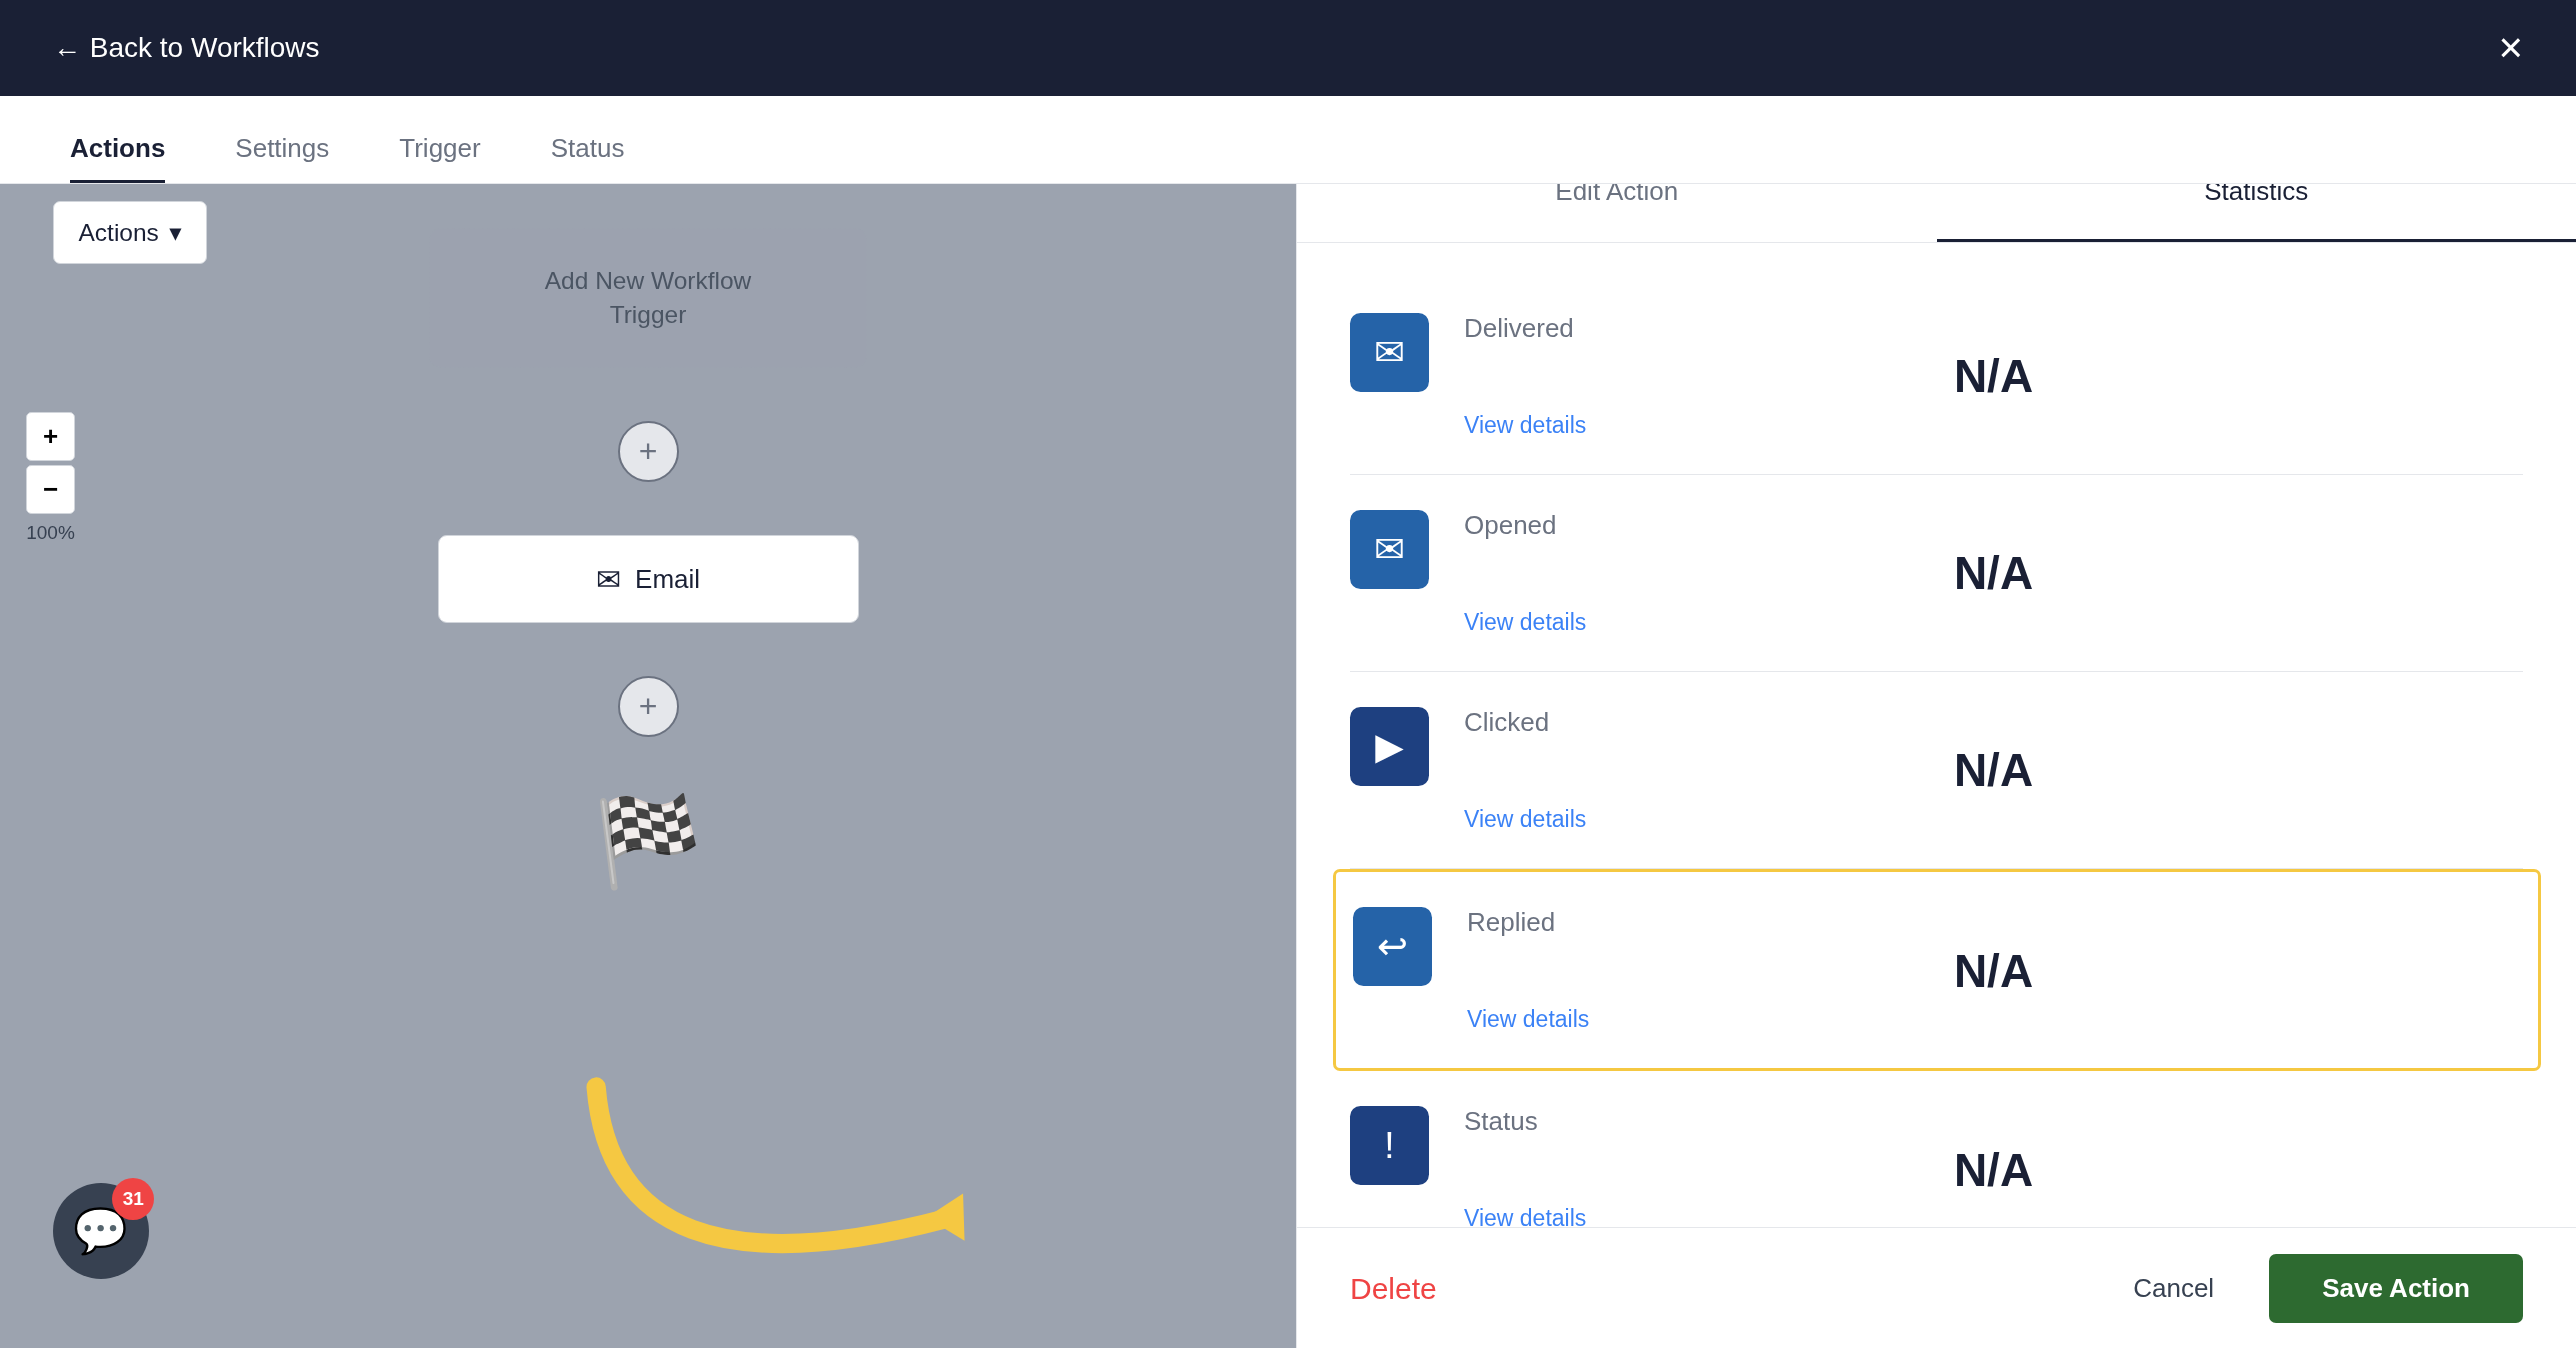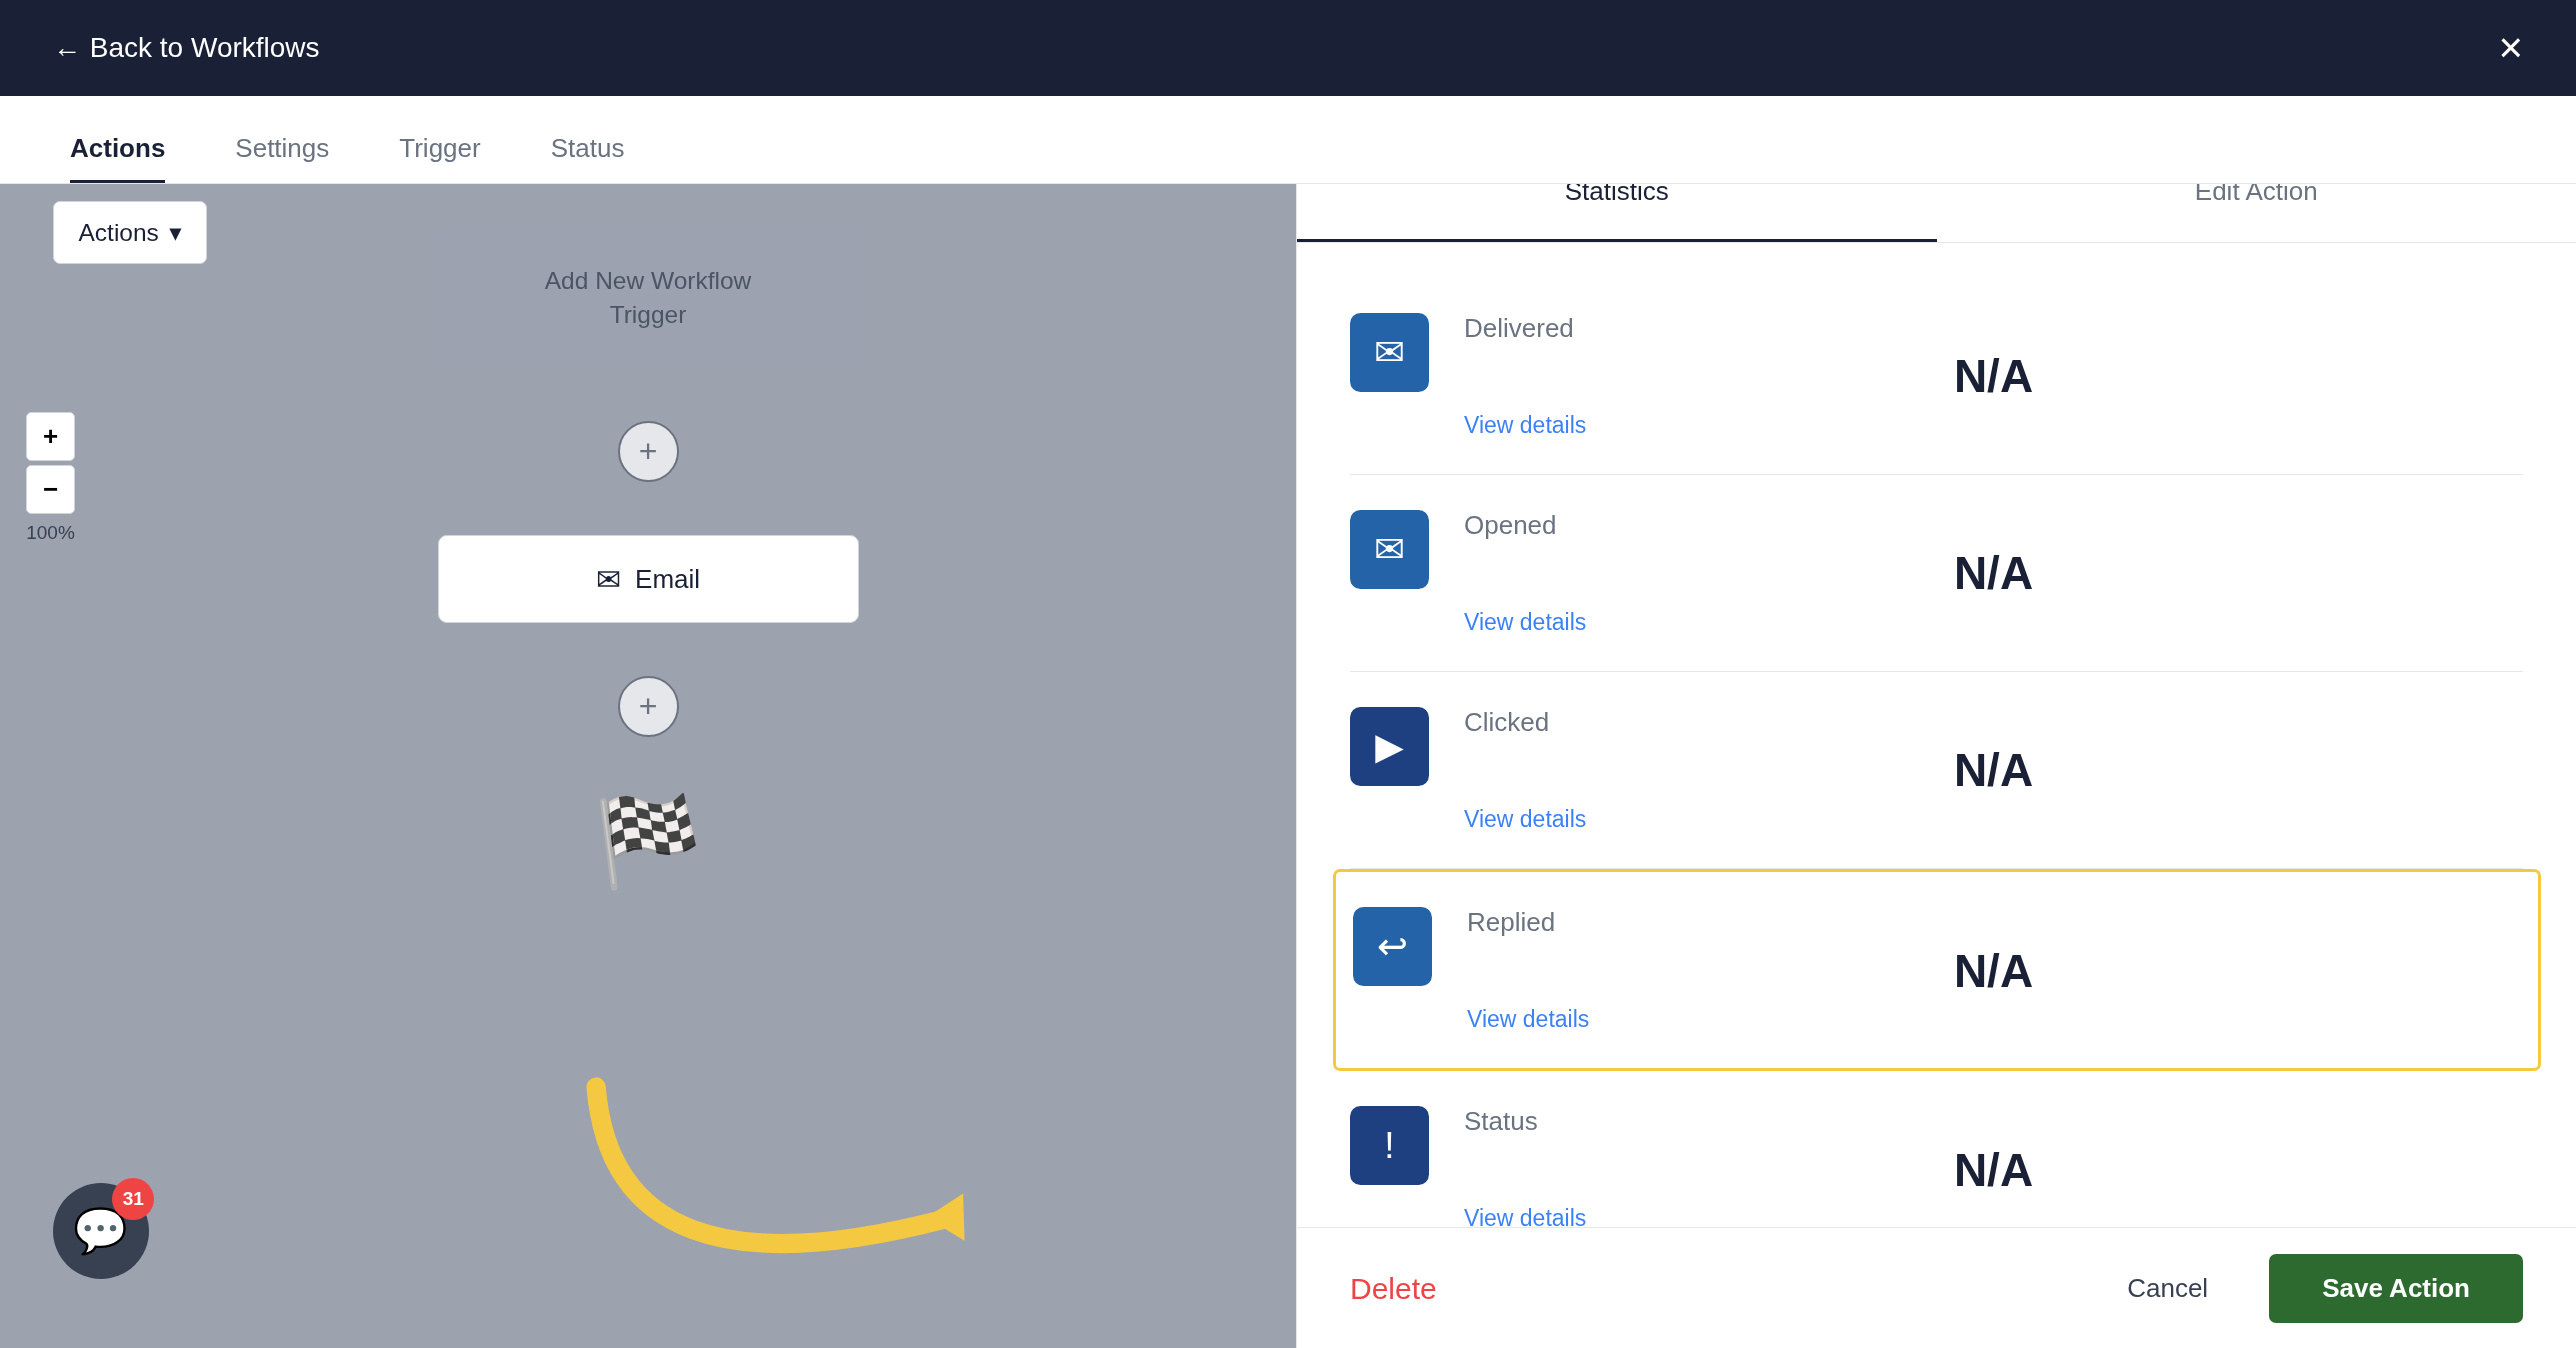--- a/index.html
+++ b/index.html
@@ -143,21 +143,21 @@
 
     
     .panel-footer {
       padding: 26px 53px; border-top: 1.8px solid #e5e7eb;
       display: flex; align-items: center; justify-content: space-between;
     }
     .delete-btn {
       font-size: 30px; color: #ef4444; cursor: pointer; background: none; border: none;
       font-weight: 500;
     }
-    .footer-right { display: flex; gap: 26px; align-items: center; justify-content: flex-end; }
+    .footer-right { display: flex; gap: 20px; align-items: center; justify-content: flex-end; }
     .cancel-btn {
       font-size: 26px; color: #374151; cursor: pointer; background: none; border: none;
       padding: 17.5px 35px; font-weight: 500;
     }
     .save-btn {
       font-size: 26px; color: #fff; cursor: pointer; background: #2d6a30;
       border: none; border-radius: 7px; padding: 19px 53px; font-weight: 600;
     }
 
     
@@ -256,25 +256,25 @@
 
   <div class="panel-header">
     <div>
       <div class="panel-title">Email</div>
       <div class="panel-subtitle">Send an email to the contact</div>
     </div>
     <button class="close-panel-btn" style="font-size:46px;">×</button>
   </div>
 
   <div class="panel-tabs">
+    <div class="panel-tab">
+      <span>Edit Action</span>
+    </div>
     <div class="panel-tab active">
       <span>Statistics</span>
-    </div>
-    <div class="panel-tab">
-      <span>Edit Action</span>
     </div>
   </div>
 
   <div class="panel-content">
 
     <div class="stat-row">
       <div class="stat-icon-box" style="background:#2563a8;">✉</div>
       <div class="stat-info">
         <div class="stat-label">Delivered</div>
         <div class="stat-value">N/A</div>

